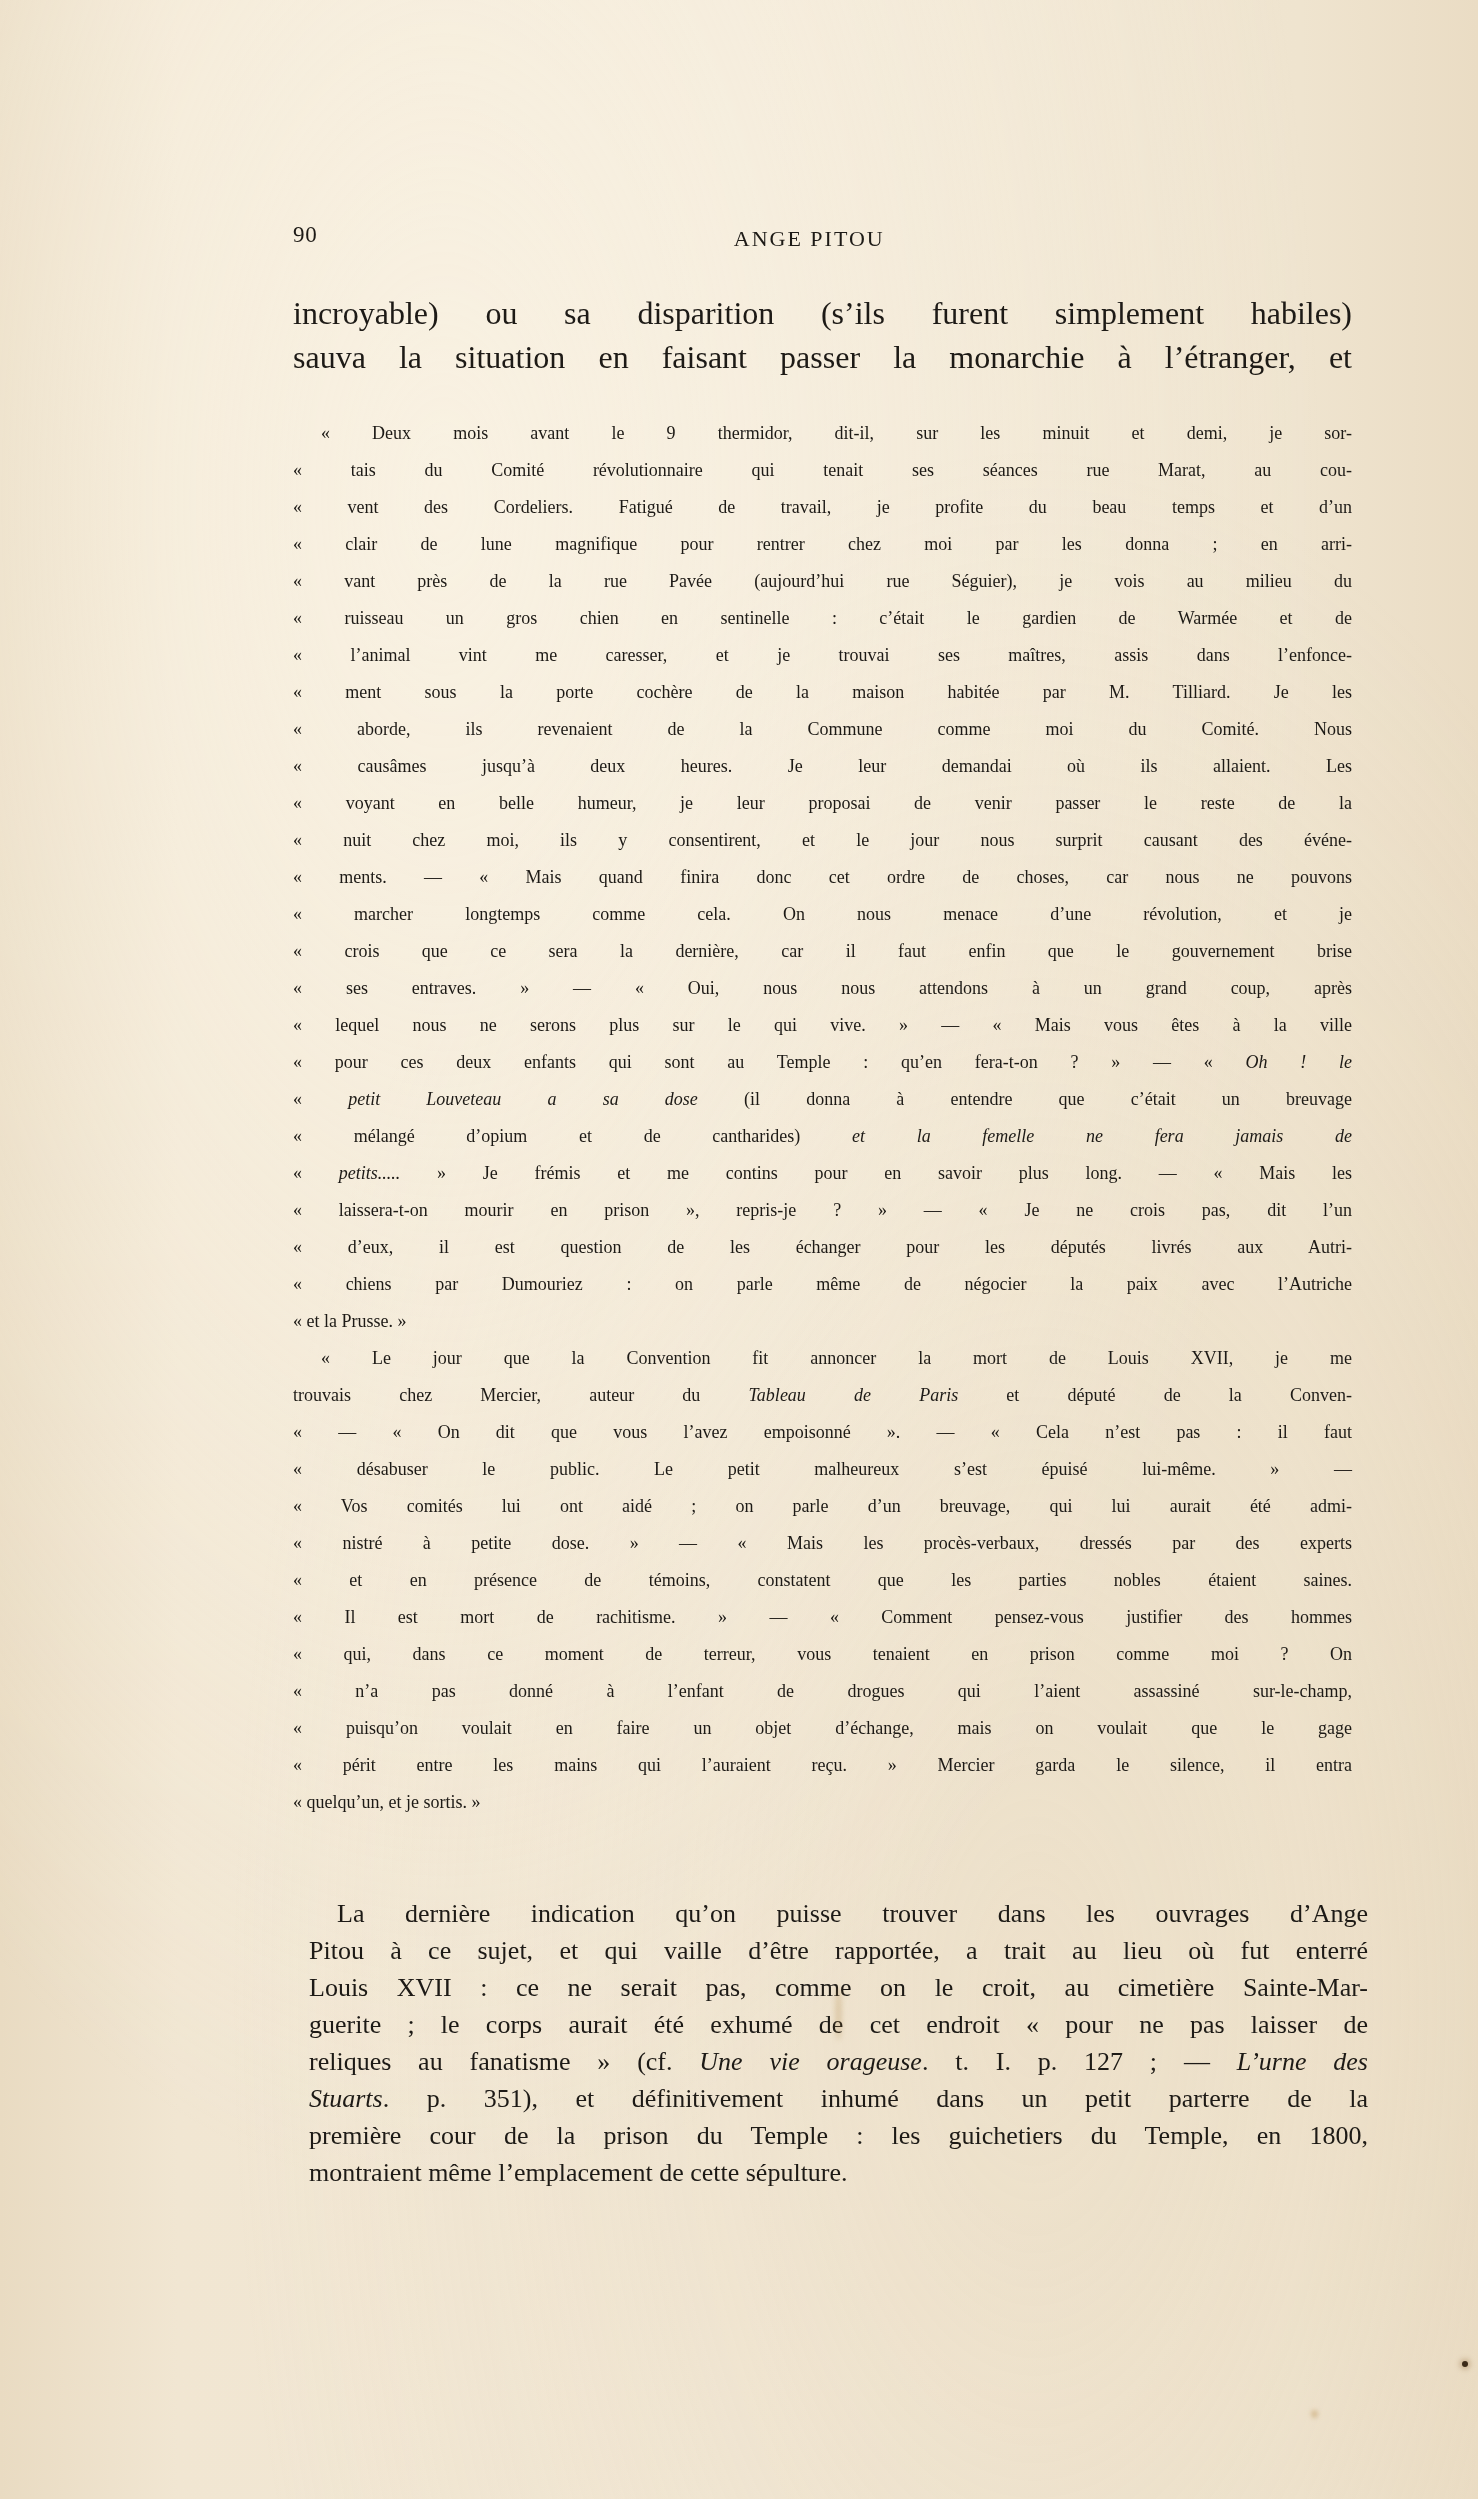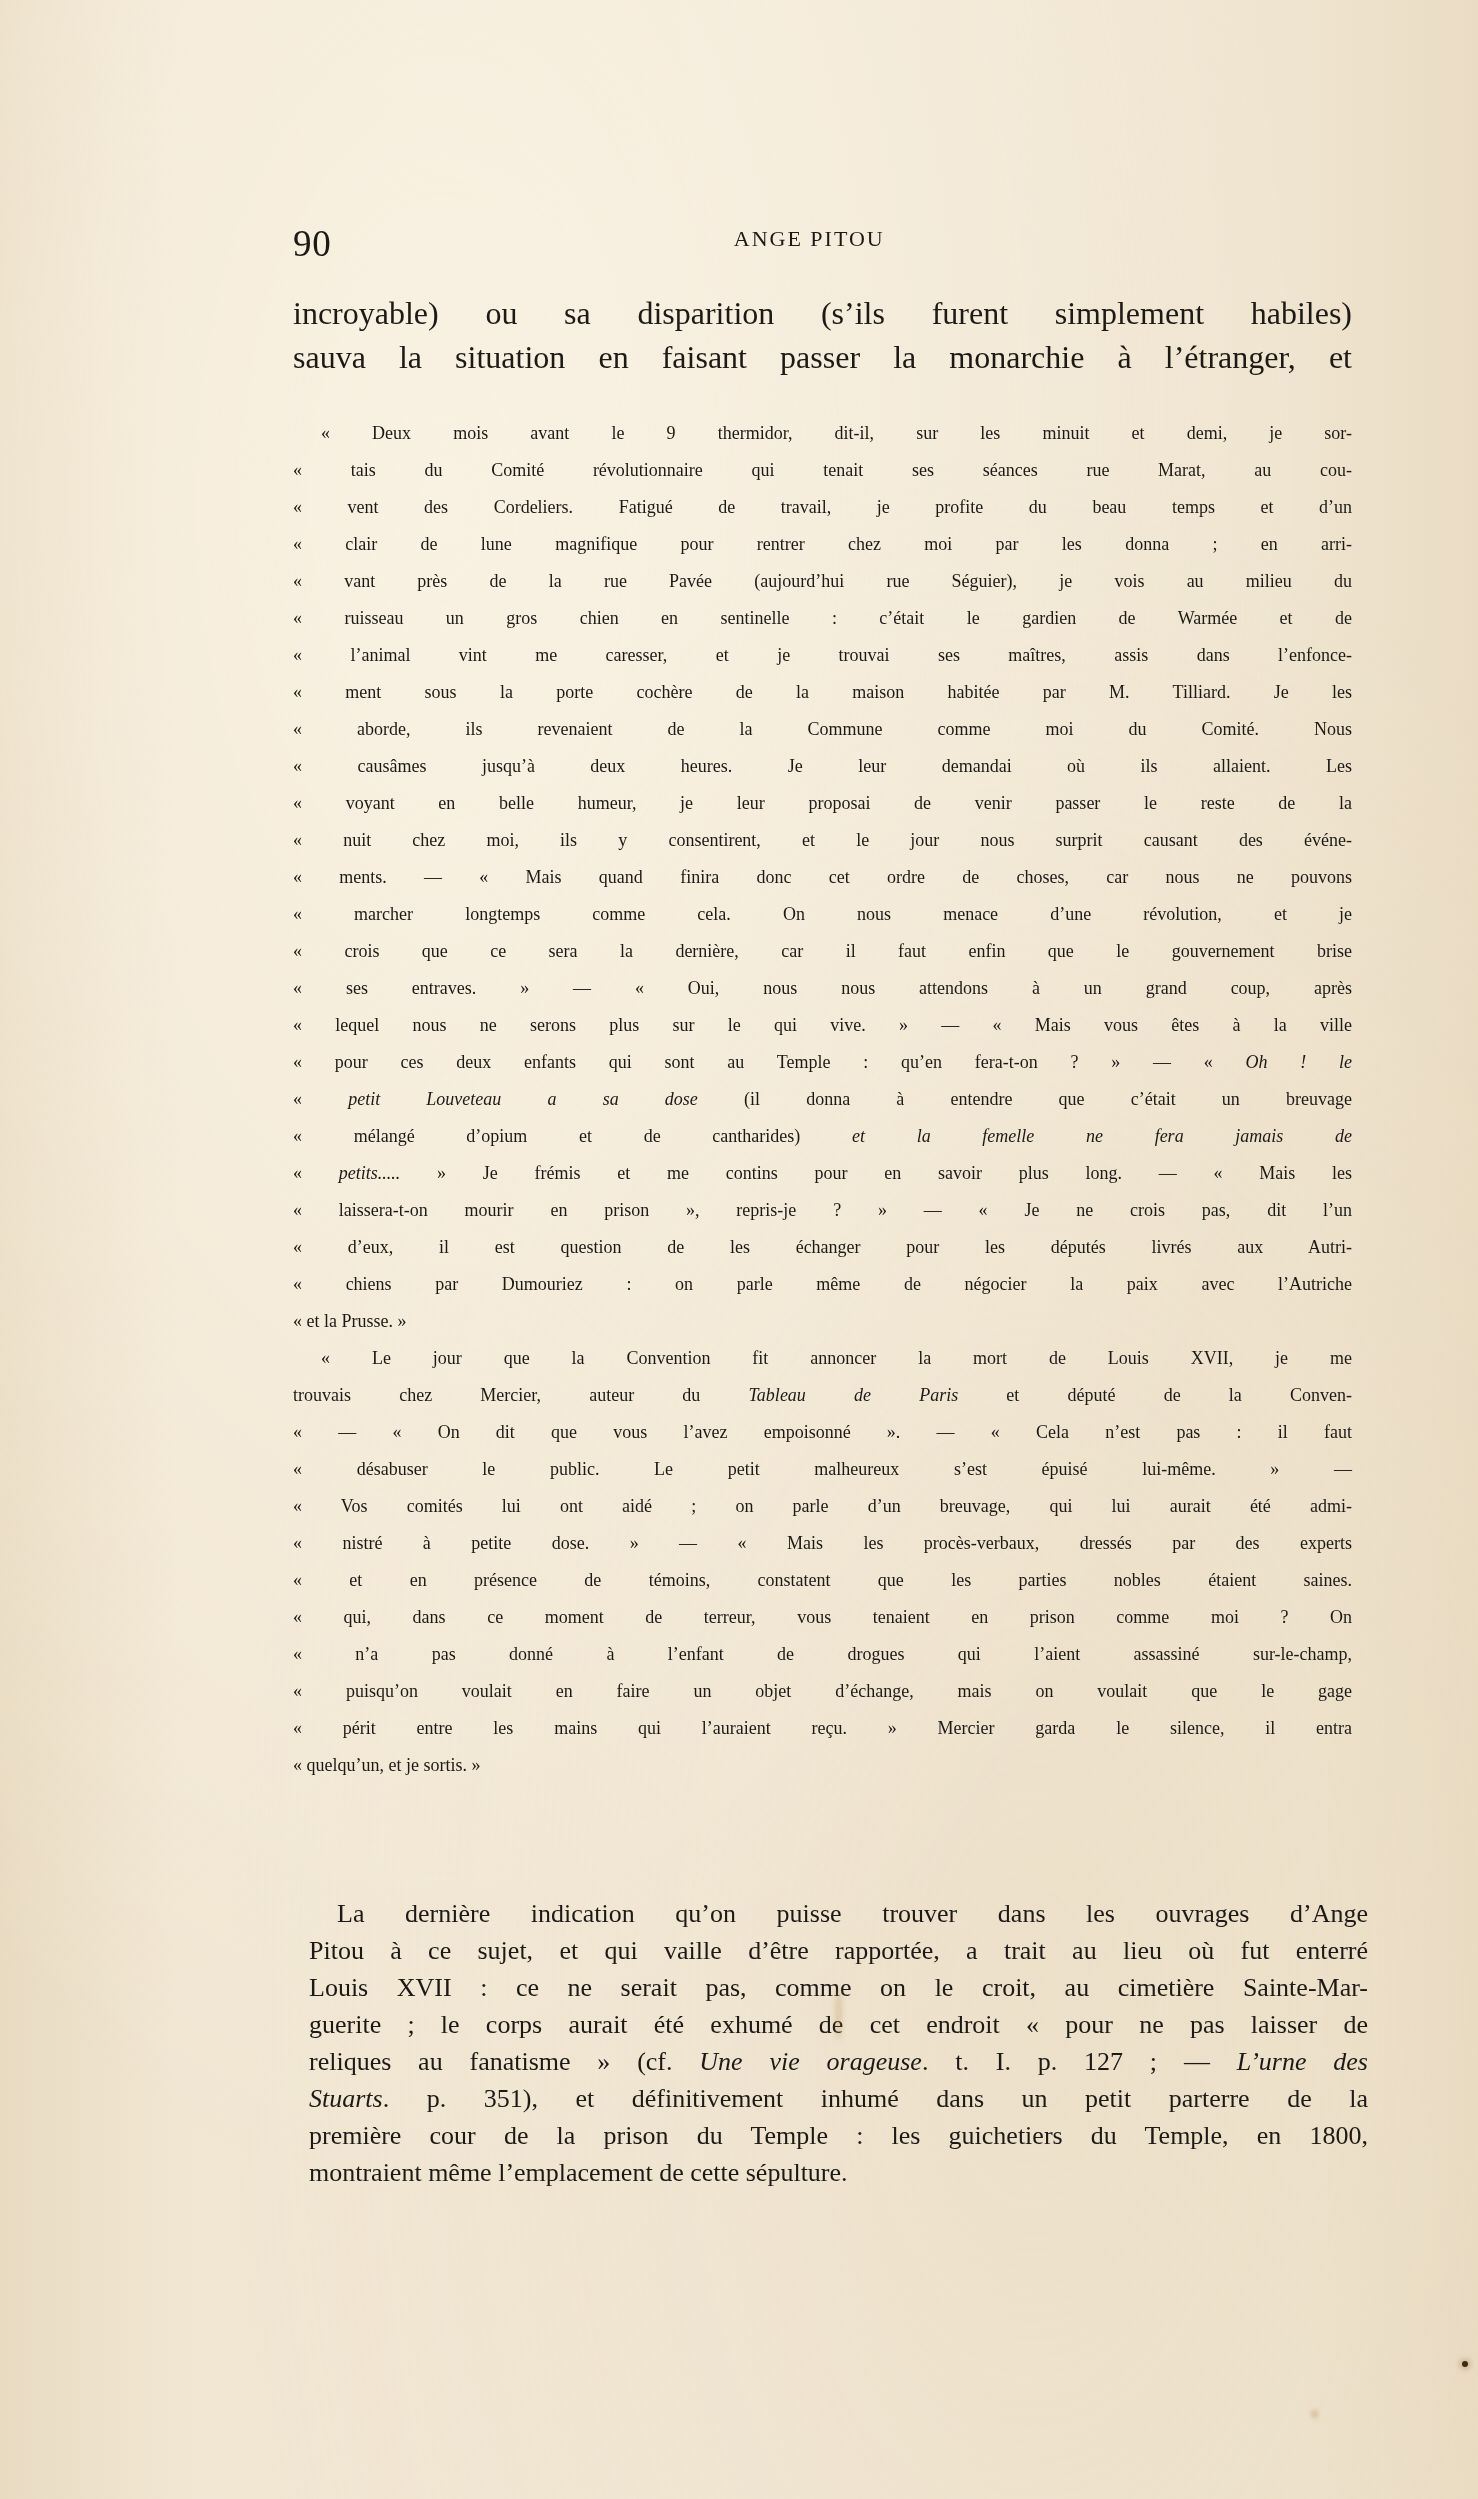--- a/index.html
+++ b/index.html
@@ -15,21 +15,21 @@
       overflow: hidden;
       font-family: "Liberation Serif", "DejaVu Serif", serif;
       color: #1d1a16;
     }
     .page { position: absolute; left: 293px; top: 0; width: 1059px; }
     .running-head {
       position: absolute; top: 222px; left: 0; width: 1059px; height: 40px;
     }
     .page-number {
       position: absolute; left: 0; top: 0;
-      font-size: 37px; letter-spacing: 0.7px; text-align: right;
+      font-size: 23px; letter-spacing: 0.7px; text-align: right;
     }
     .running-title {
       position: absolute; left: 0; width: 100%; top: 4px; text-align: center;
       font-size: 22px; letter-spacing: 2px; padding-right: 26.5px; box-sizing: border-box;
     }
     .lead {
       position: absolute; top: 291px; left: 0; width: 1059px;
       font-size: 32px; line-height: 44px;
     }
     .line { display: block; white-space: nowrap; text-align: justify; text-align-last: justify; }
@@ -89,20 +89,21 @@
       <span class="line" style="display: block; white-space: normal;"><span>« d’eux, il est question de les échanger pour les députés livrés aux Autri-</span></span>
       <span class="line" style="display: block; white-space: normal;"><span>« chiens par Dumouriez : on parle même de négocier la paix avec l’Autriche</span></span>
       <span class="line last" style="display: block; white-space: normal;"><span>« et la Prusse. »</span></span>
       <span class="line indent" style="display: block; white-space: normal;"><span>« Le jour que la Convention fit annoncer la mort de Louis XVII, je me</span></span>
       <span class="line" style="display: block; white-space: normal;"><span>trouvais chez Mercier, auteur du </span><i>Tableau de Paris</i><span> et député de la Conven-</span></span>
       <span class="line" style="display: block; white-space: normal;"><span>« — « On dit que vous l’avez empoisonné ». — « Cela n’est pas : il faut</span></span>
       <span class="line" style="display: block; white-space: normal;"><span>« désabuser le public. Le petit malheureux s’est épuisé lui-même. » —</span></span>
       <span class="line" style="display: block; white-space: normal;"><span>« Vos comités lui ont aidé ; on parle d’un breuvage, qui lui aurait été admi-</span></span>
       <span class="line" style="display: block; white-space: normal;"><span>« nistré à petite dose. » — « Mais les procès-verbaux, dressés par des experts</span></span>
       <span class="line" style="display: block; white-space: normal;"><span>« et en présence de témoins, constatent que les parties nobles étaient saines.</span></span>
+      <span class="line" style="display: block; white-space: normal;"><span>« Il est mort de rachitisme. » — « Comment pensez-vous justifier des hommes</span></span>
       <span class="line" style="display: block; white-space: normal;"><span>« qui, dans ce moment de terreur, vous tenaient en prison comme moi ? On</span></span>
       <span class="line" style="display: block; white-space: normal;"><span>« n’a pas donné à l’enfant de drogues qui l’aient assassiné sur-le-champ,</span></span>
       <span class="line" style="display: block; white-space: normal;"><span>« puisqu’on voulait en faire un objet d’échange, mais on voulait que le gage</span></span>
       <span class="line" style="display: block; white-space: normal;"><span>« périt entre les mains qui l’auraient reçu. » Mercier garda le silence, il entra</span></span>
       <span class="line last" style="display: block; white-space: normal;"><span>« quelqu’un, et je sortis. »</span></span>
     </div>
 
   <div class="tail" id="tail-block">
       <span class="line indent" style="display: block; white-space: normal;"><span>La dernière indication qu’on puisse trouver dans les ouvrages d’Ange</span></span>
       <span class="line" style="display: block; white-space: normal;"><span>Pitou à ce sujet, et qui vaille d’être rapportée, a trait au lieu où fut enterré</span></span>

